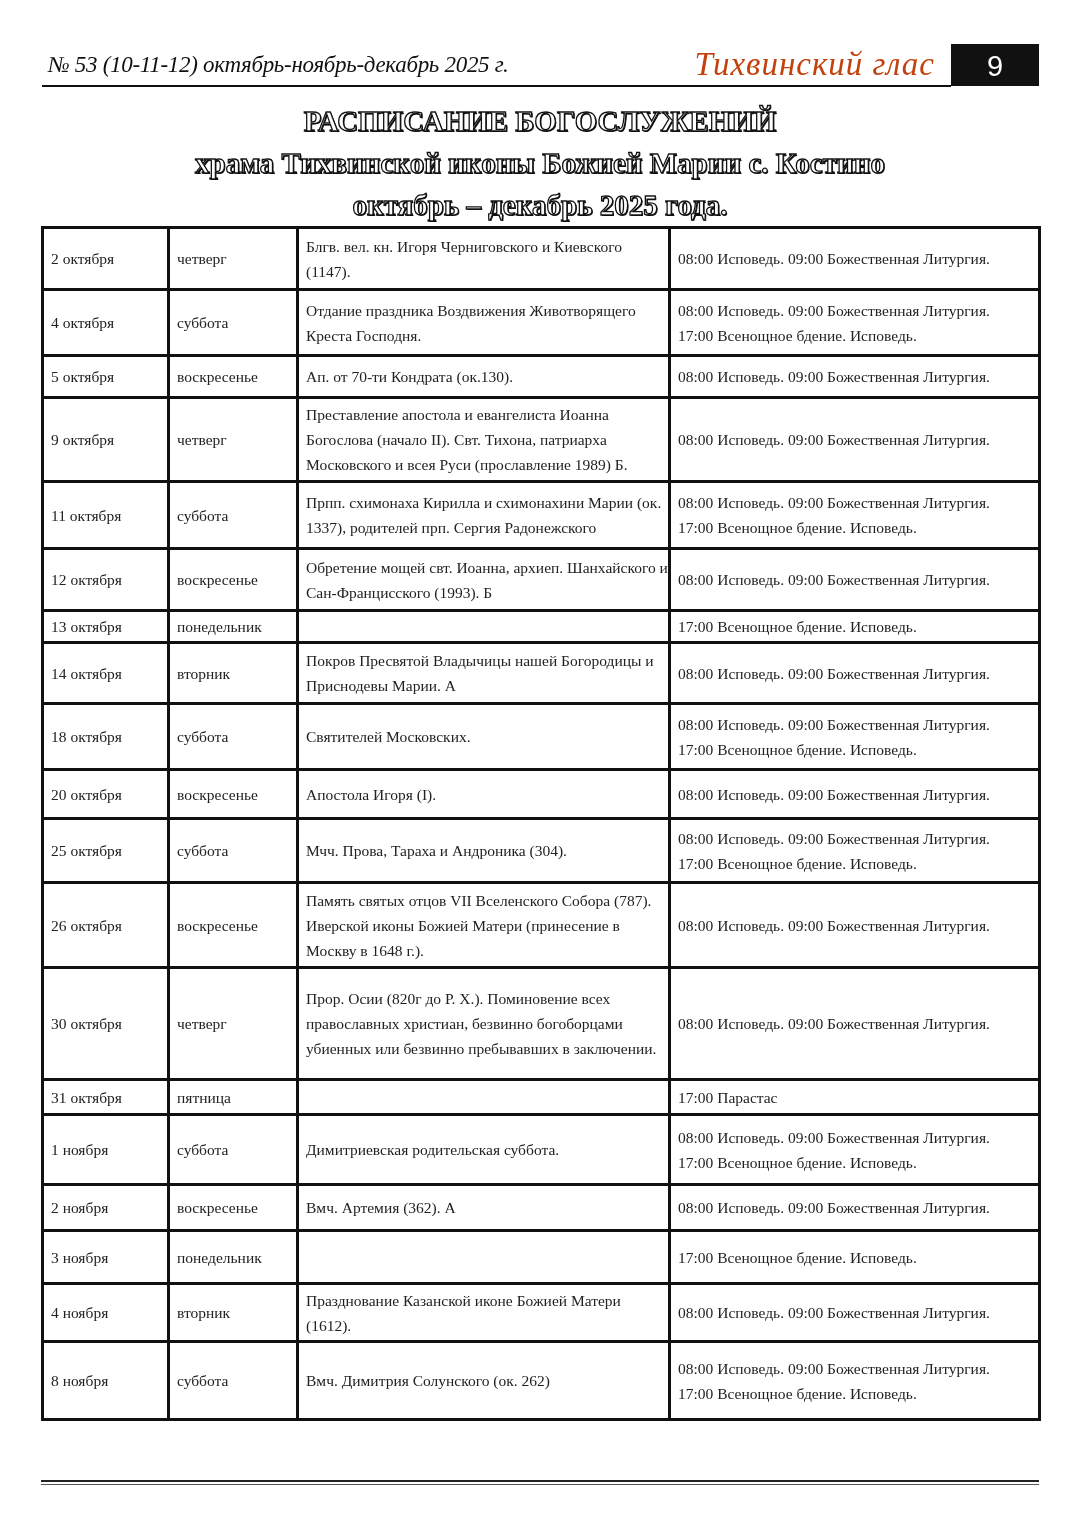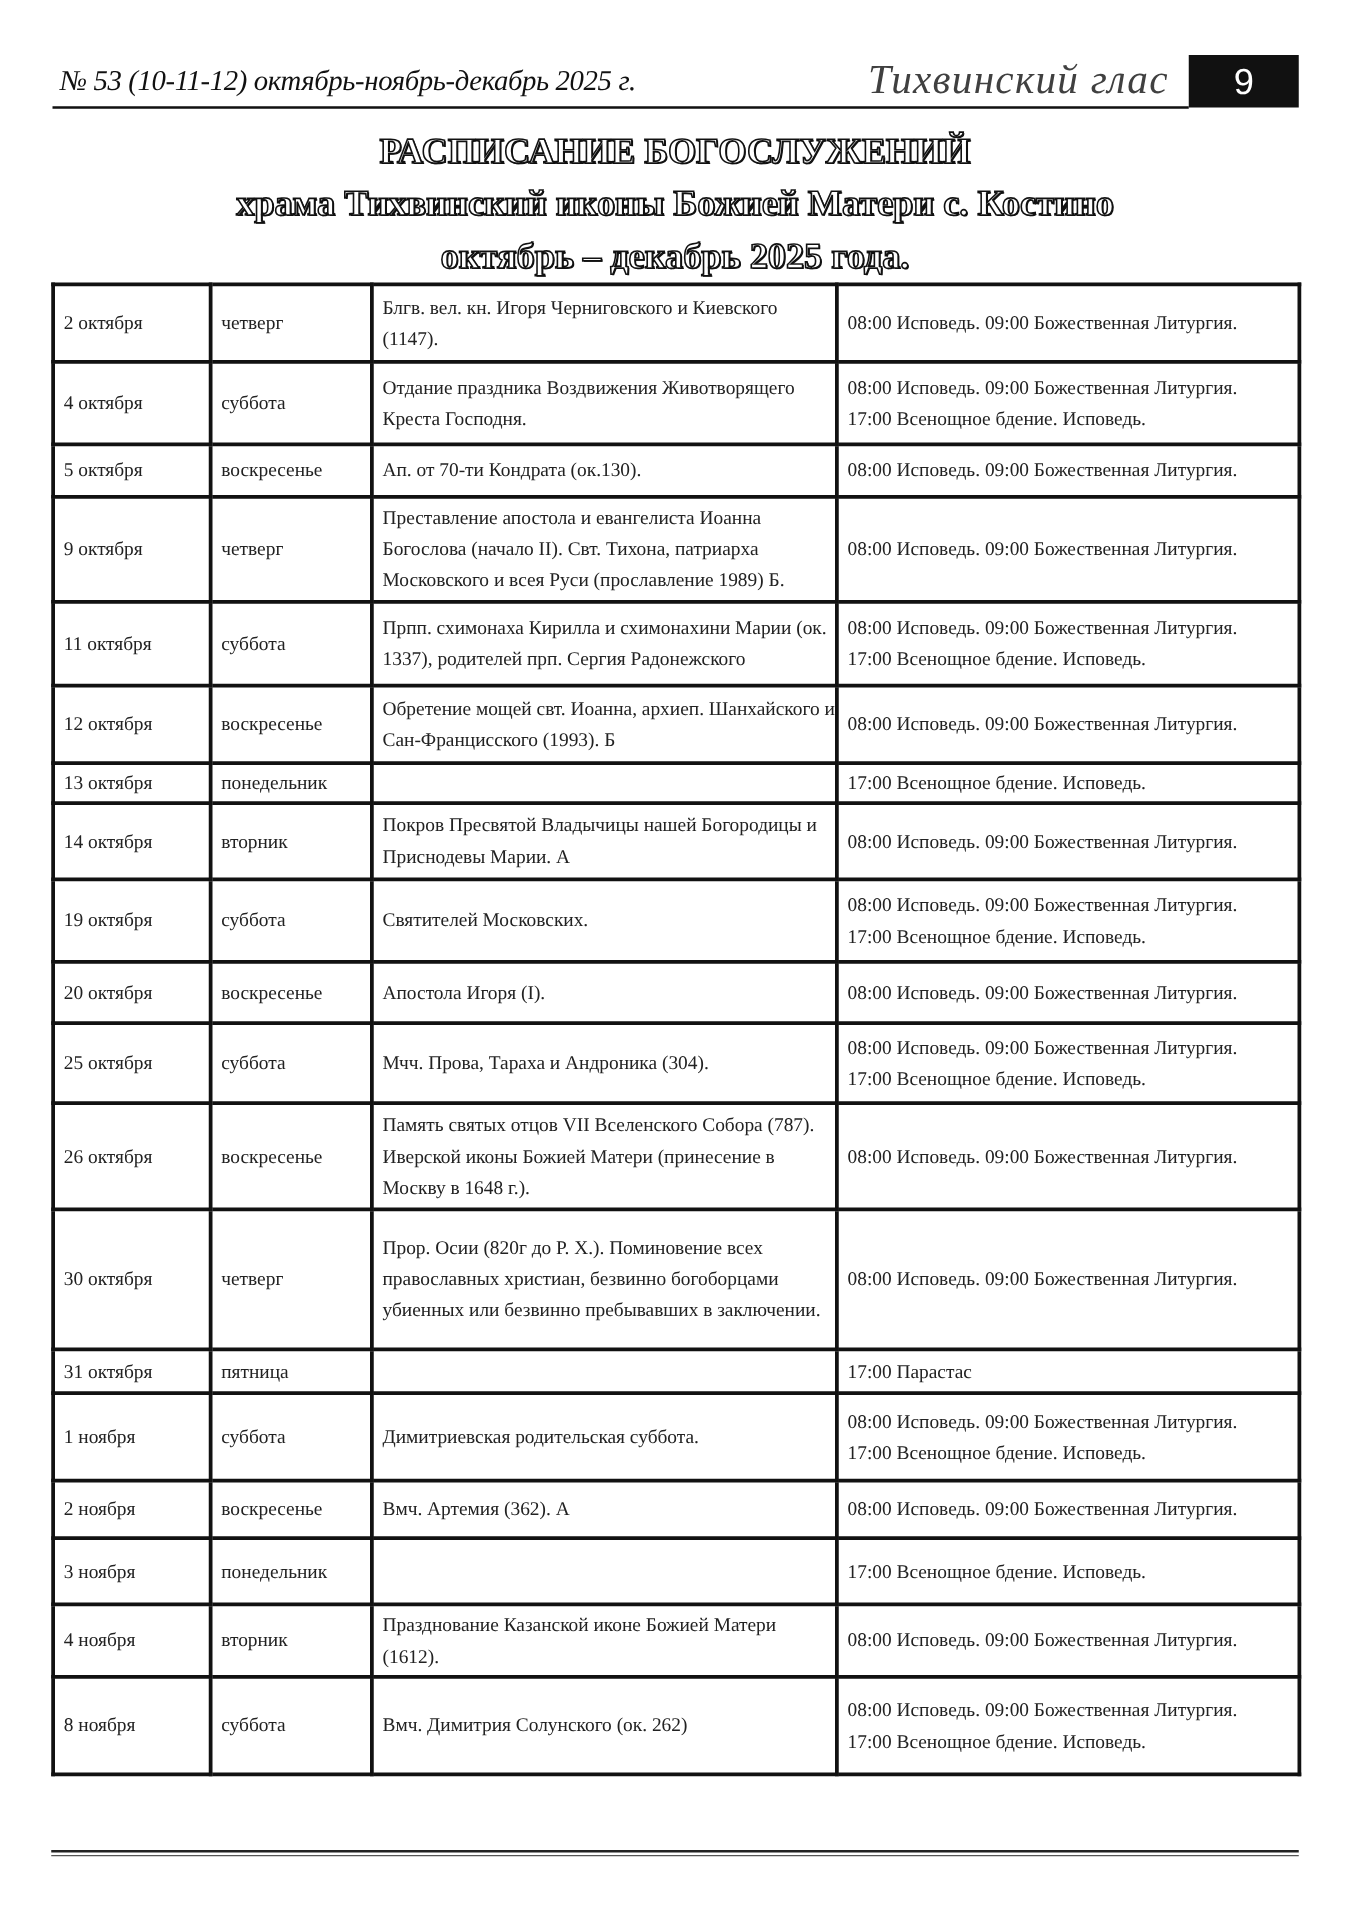--- a/index.html
+++ b/index.html
@@ -2,21 +2,21 @@
 <html><head>
 <meta charset="utf-8">
 <style>
   html, body { margin: 0; padding: 0; background: #ffffff; }
   body { width: 1080px; height: 1527px; position: relative; overflow: hidden;
          font-family: "Liberation Serif", "DejaVu Serif", serif; color: #1a1a1a; }
   .header { position: absolute; left: 42px; top: 44px; width: 997px; height: 42px; }
   .issue { position: absolute; left: 6px; top: 8px; font-style: italic; font-size: 23px;
            letter-spacing: -0.3px; color: #111; white-space: nowrap; }
   .paper-name { position: absolute; right: 104px; top: 2px; font-style: italic; font-size: 33px;
-                letter-spacing: 1px; color: #404040; white-space: nowrap; }
+                letter-spacing: 1px; color: #c2410c; white-space: nowrap; }
   .page-num { position: absolute; right: 0; top: 0; width: 88px; height: 42px; background: #111;
               color: #fff; font-family: "Liberation Sans", sans-serif; font-size: 29px;
               text-align: center; line-height: 44px; }
   .header-rule { position: absolute; left: 0; top: 41px; width: 909px; height: 2px; background: #111; }
 
   .titles { position: absolute; left: 0; top: 100px; width: 1080px; text-align: center; }
   .title-line { font-family: "Liberation Serif", serif; font-weight: bold; color: #ffffff;
                 -webkit-text-stroke: 1.3px #111; text-shadow: 1px 1px 0 #111;
                 font-size: 29px; line-height: 42px; letter-spacing: 0px; white-space: nowrap; }
 
@@ -34,21 +34,21 @@
 
 <div class="header">
   <div class="issue">№ 53 (10-11-12) октябрь-ноябрь-декабрь 2025 г.</div>
   <div class="paper-name">Тихвинский глас</div>
   <div class="page-num">9</div>
   <div class="header-rule"></div>
 </div>
 
 <div class="titles">
   <div class="title-line">РАСПИСАНИЕ БОГОСЛУЖЕНИЙ</div>
-  <div class="title-line">храма Тихвинский иконы Божией Матери с. Костино</div>
+  <div class="title-line">храма Тихвинской иконы Божией Марии с. Костино</div>
   <div class="title-line">октябрь – декабрь 2025 года.</div>
 </div>
 
 <table class="schedule">
   <colgroup>
       <col class="c-date">
       <col class="c-day">
       <col class="c-feast">
       <col class="c-svc">
     </colgroup>
@@ -97,21 +97,21 @@
         <td><span style="white-space: pre-line;"></span></td>
         <td><span style="white-space: pre-line;">17:00 Всенощное бдение. Исповедь.</span></td>
       </tr>
       <tr style="height: 61px;">
         <td><span style="white-space: pre-line;">14 октября</span></td>
         <td><span style="white-space: pre-line;">вторник</span></td>
         <td><span style="white-space: pre-line;">Покров Пресвятой Владычицы нашей Богородицы и Приснодевы Марии. А</span></td>
         <td><span style="white-space: pre-line;">08:00 Исповедь. 09:00 Божественная Литургия.</span></td>
       </tr>
       <tr style="height: 66px;">
-        <td><span style="white-space: pre-line;">19 октября</span></td>
+        <td><span style="white-space: pre-line;">18 октября</span></td>
         <td><span style="white-space: pre-line;">суббота</span></td>
         <td><span style="white-space: pre-line;">Святителей Московских.</span></td>
         <td><span style="white-space: pre-line;">08:00 Исповедь. 09:00 Божественная Литургия.
 17:00 Всенощное бдение. Исповедь.</span></td>
       </tr>
       <tr style="height: 49px;">
         <td><span style="white-space: pre-line;">20 октября</span></td>
         <td><span style="white-space: pre-line;">воскресенье</span></td>
         <td><span style="white-space: pre-line;">Апостола Игоря (I).</span></td>
         <td><span style="white-space: pre-line;">08:00 Исповедь. 09:00 Божественная Литургия.</span></td>

